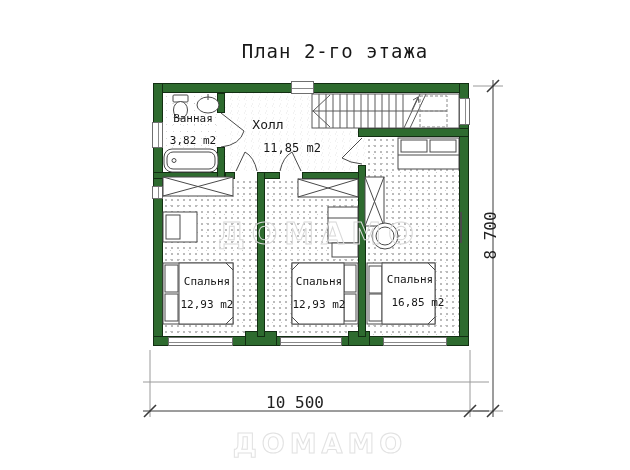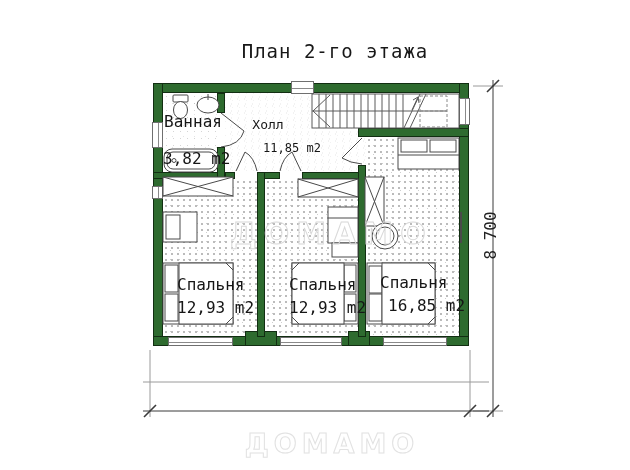--- a/index.html
+++ b/index.html
@@ -17,27 +17,27 @@
   .stipple{background-image:
      radial-gradient(rgba(80,80,80,.42) .7px, transparent .8px),
      radial-gradient(rgba(80,80,80,.28) .6px, transparent .7px);
      background-size:6px 6px,9px 9px;background-position:0 0,3px 4px;}
   .stipple-light{background-image:
      radial-gradient(rgba(90,90,90,.25) .6px, transparent .7px),
      radial-gradient(rgba(90,90,90,.16) .6px, transparent .7px);
      background-size:7px 7px,11px 11px;background-position:0 0,4px 5px;}
   .hatch{background-image:repeating-linear-gradient(115deg, rgba(0,0,0,.05) 0 1px, transparent 1px 7px);}
   
-  .lbl{position:absolute;text-align:center;font-size:16px;color:#161616;white-space:nowrap;}
+  .lbl{position:absolute;text-align:center;font-size:11px;color:#161616;white-space:nowrap;}
   .lbl.big{font-size:13px;}
   .dim{position:absolute;font-size:16px;color:#222;text-align:center;white-space:nowrap;}
   .dim.vert{transform:rotate(-90deg);transform-origin:center center;}
   
   .wm{position:absolute;font-family:"DejaVu Sans","Liberation Sans",sans-serif;font-weight:bold;
-      color:transparent;-webkit-text-stroke:1px #d9d9d9;pointer-events:none;text-align:center;margin-left:12px;}
+      color:transparent;-webkit-text-stroke:1px #d9d9d9;pointer-events:none;text-align:center;}
   .wm.center{left:218px;top:216px;width:200px;font-size:30px;letter-spacing:7px;}
   .wm.footer{left:215px;top:428px;width:210px;font-size:27px;letter-spacing:5px;-webkit-text-stroke:1px #e2e2e2;}
   svg{position:absolute;left:0;top:0;}
 </style>
 </head>
 <body>
 
 <div class="canvas">
 
   <div class="abs title">План 2-го этажа</div>
@@ -184,28 +184,29 @@
       <g stroke-width="1.6">
         <line x1="144" y1="417" x2="156" y2="405"></line>
         <line x1="464" y1="417" x2="476" y2="405"></line>
         <line x1="487" y1="92" x2="499" y2="80"></line>
         <line x1="487" y1="417" x2="499" y2="405"></line>
       </g>
     </g>
   </svg>
 
   <div class="lbl" style="left:163px;top:112px;width:60px;">Ванная</div>
-  <div class="lbl" style="left:163px;top:149px;width:60px;">3,82 m2</div>
+  <div class="lbl" style="left:163px;top:134px;width:60px;">3,82 m2</div>
   <div class="lbl big" style="left:238px;top:117px;width:60px;">Холл</div>
   <div class="lbl" style="left:252px;top:141px;width:80px;font-size:12px;">11,85 m2</div>
   <div class="lbl" style="left:177px;top:275px;width:60px;">Спальня</div>
   <div class="lbl" style="left:177px;top:298px;width:60px;">12,93 m2</div>
   <div class="lbl" style="left:289px;top:275px;width:60px;">Спальня</div>
   <div class="lbl" style="left:289px;top:298px;width:60px;">12,93 m2</div>
   <div class="lbl" style="left:380px;top:273px;width:60px;">Спальня</div>
   <div class="lbl" style="left:380px;top:296px;width:60px;margin-left:8px;">16,85 m2</div>
 
+  <div class="dim" style="left:255px;top:393px;width:80px;">10 500</div>
   <div class="dim vert" style="left:455px;top:226px;width:70px;">8 700</div>
 
   <div class="wm center">ДОМАМО</div>
   <div class="wm footer">ДОМАМО</div>
 
 </div>
 
 </body></html>

